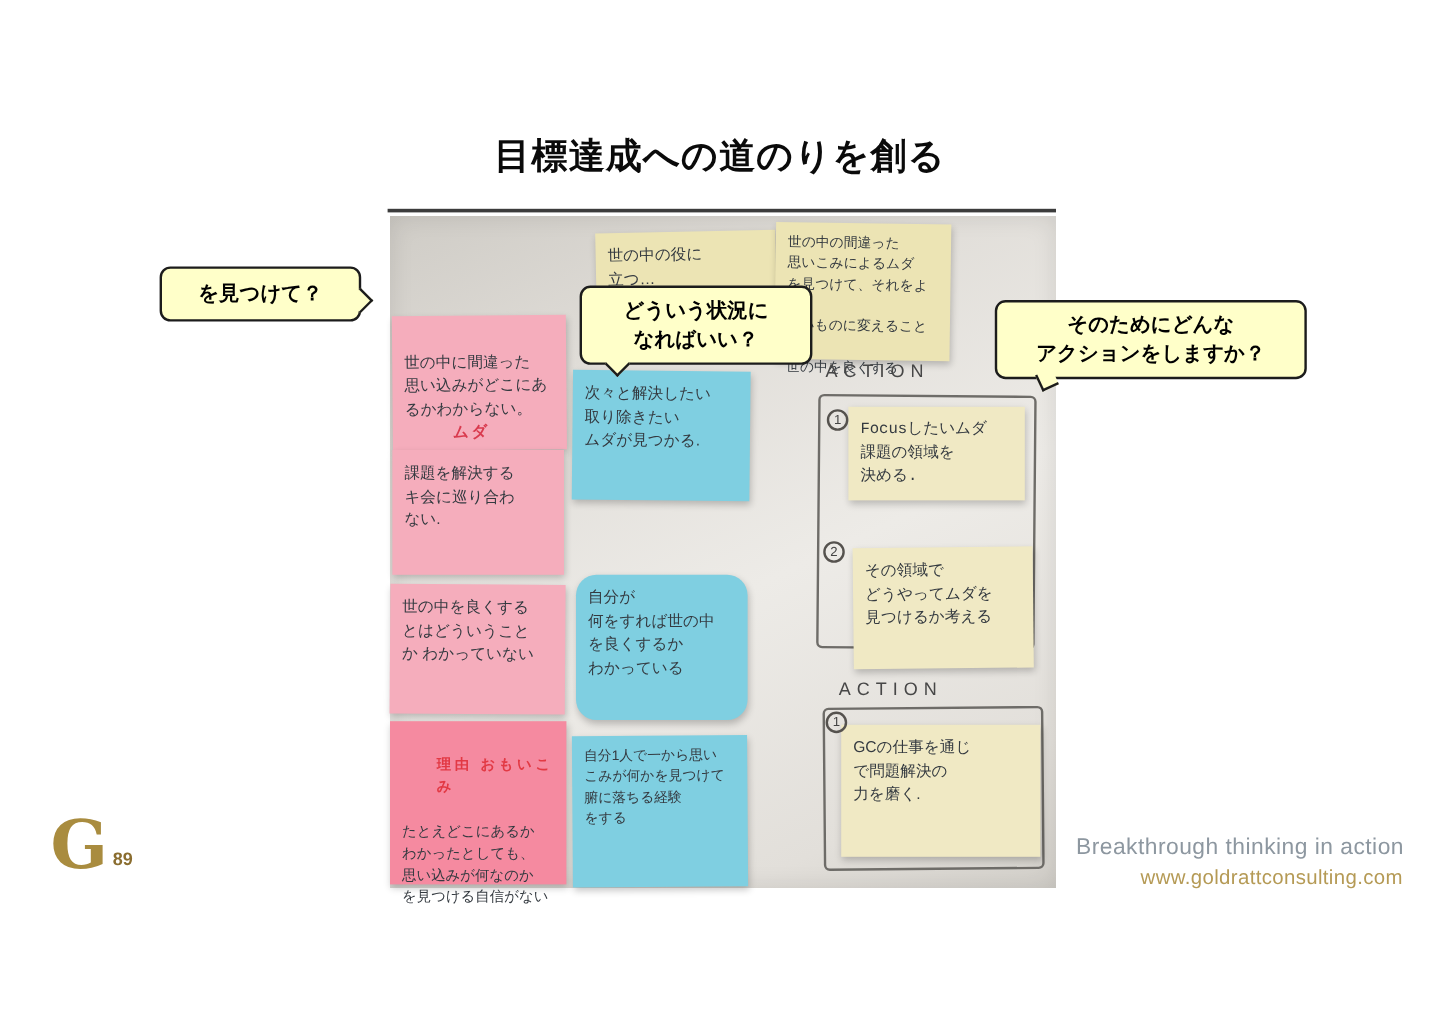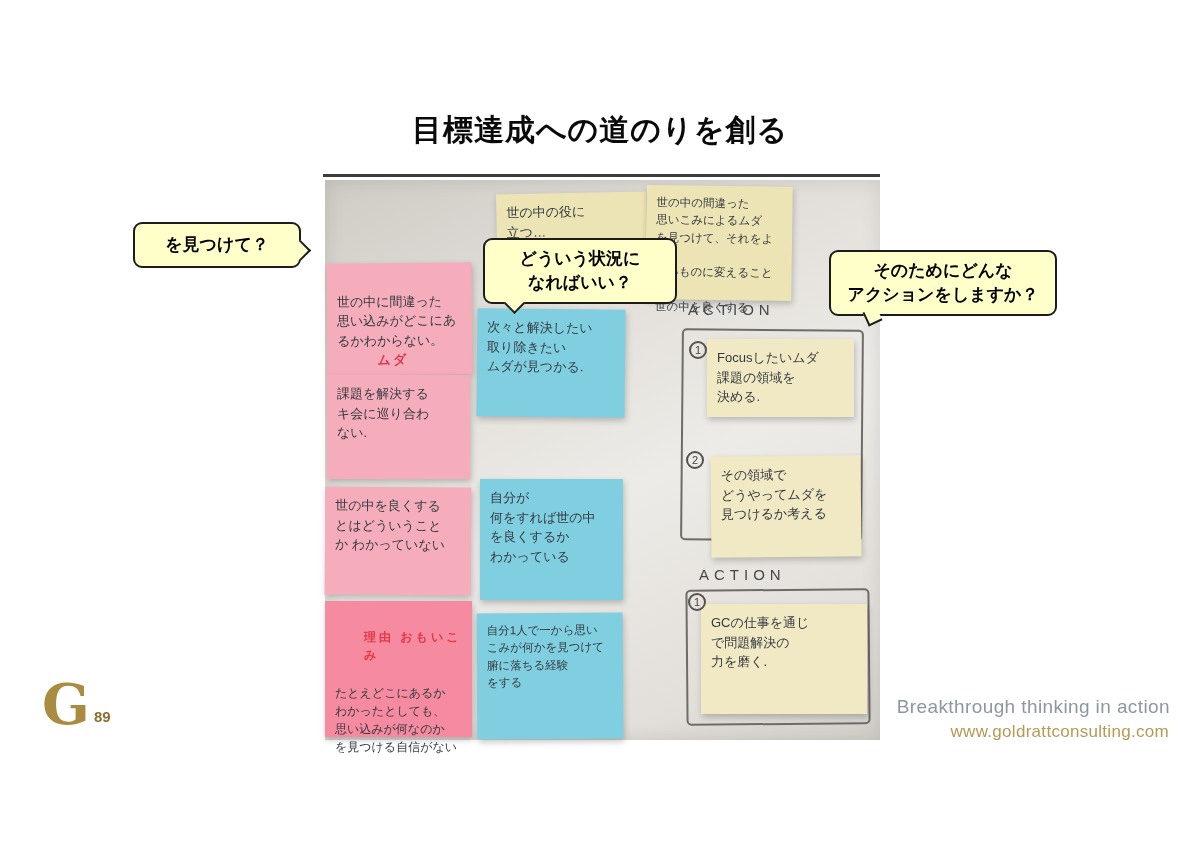--- a/index.html
+++ b/index.html
@@ -120,33 +120,33 @@
       <span class="red-header">理由 おもいこみ</span>
       <span>たとえどこにあるか
 わかったとしても、
 思い込みが何なのか
 を見つける自信がない</span>
     </div>
 
     <div class="note blue" style="left:152px; top:129px; width:148px; height:108px; transform:rotate(0.6deg);">次々と解決したい
 取り除きたい
 ムダが見つかる.</div>
-    <div class="note blue" style="left:155px; top:299px; width:143px; height:121px;">自分が
+    <div class="note blue" style="left:155px; top:299px; width:143px; height:121px;border-radius:17px;">自分が
 何をすれば世の中
 を良くするか
 わかっている</div>
     <div class="note blue" style="left:152px; top:433px; width:146px; height:126px; font-size:11.5px; transform:rotate(-0.4deg);">自分1人で一から思い
 こみが何かを見つけて
 腑に落ちる経験
 をする</div>
 
     <div class="action-label" style="left:363px; top:121px;">ACTION</div>
     <div class="action-box" style="left:356px; top:149px; width:182px; height:212px; transform:rotate(0.5deg);"></div>
     <span class="badge" style="left:364px; top:161px;">1</span>
-    <div class="note yellow2" style="left:382px; top:159px; width:147px; height:78px;">Focusしたいムダ
+    <div class="note yellow2" style="left:382px; top:159px; width:147px; height:78px;font-family:Liberation Mono, monospace;">Focusしたいムダ
 課題の領域を
 決める.</div>
     <span class="badge" style="left:361px; top:271px;">2</span>
     <div class="note yellow2" style="left:386px; top:276px; width:150px; height:101px; transform:rotate(-0.6deg);">その領域で
 どうやってムダを
 見つけるか考える</div>
 
     <div class="action-label" style="left:374px; top:386px;">ACTION</div>
     <div class="action-box" style="left:361px; top:409px; width:184px; height:136px; transform:rotate(-0.5deg);"></div>
     <span class="badge" style="left:363px; top:413px;">1</span>
@@ -160,21 +160,21 @@
     <span class="callout-text">を見つけて？</span>
     <div class="tail" style="right:-9px; bottom:8px; transform:rotate(-45deg);"></div>
   </div>
 
   <div class="callout" style="left:483px; top:238px; width:194px; min-height:60px;">
     <span class="callout-text">どういう状況に
 なればいい？</span>
     <div class="tail" style="left:22px; bottom:-9px; transform:rotate(45deg);"></div>
   </div>
 
-  <div class="callout" style="left:829px; top:250px; width:228px; min-height:60px;">
+  <div class="callout" style="left:829px; top:250px; width:260px; min-height:60px;">
     <span class="callout-text">そのためにどんな
 アクションをしますか？</span>
     <div class="tail" style="left:34px; bottom:-10px; transform:rotate(65deg);"></div>
   </div>
 
   <div class="logo-g">G</div>
   <div class="page-num">89</div>
   <div class="tagline">Breakthrough thinking in action</div>
   <div class="website">www.goldrattconsulting.com</div>
 

